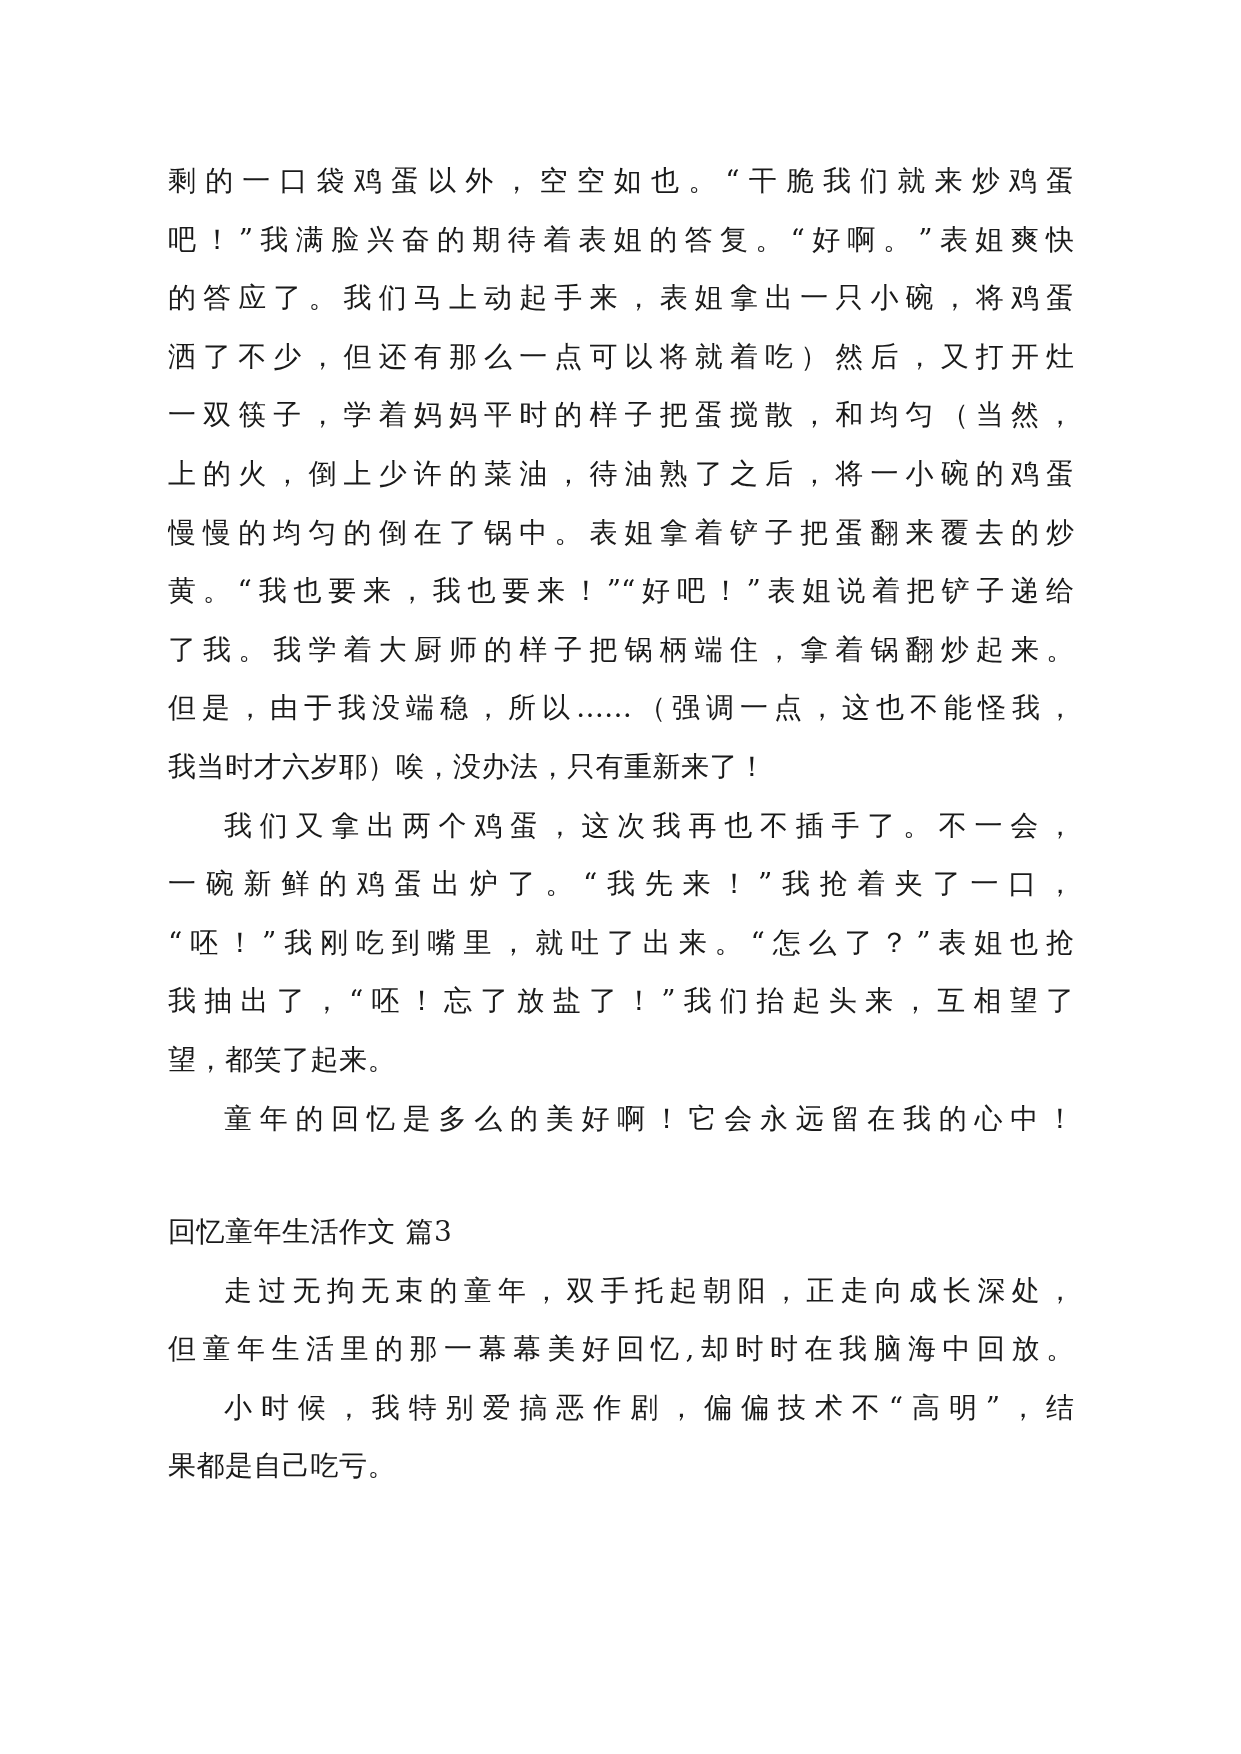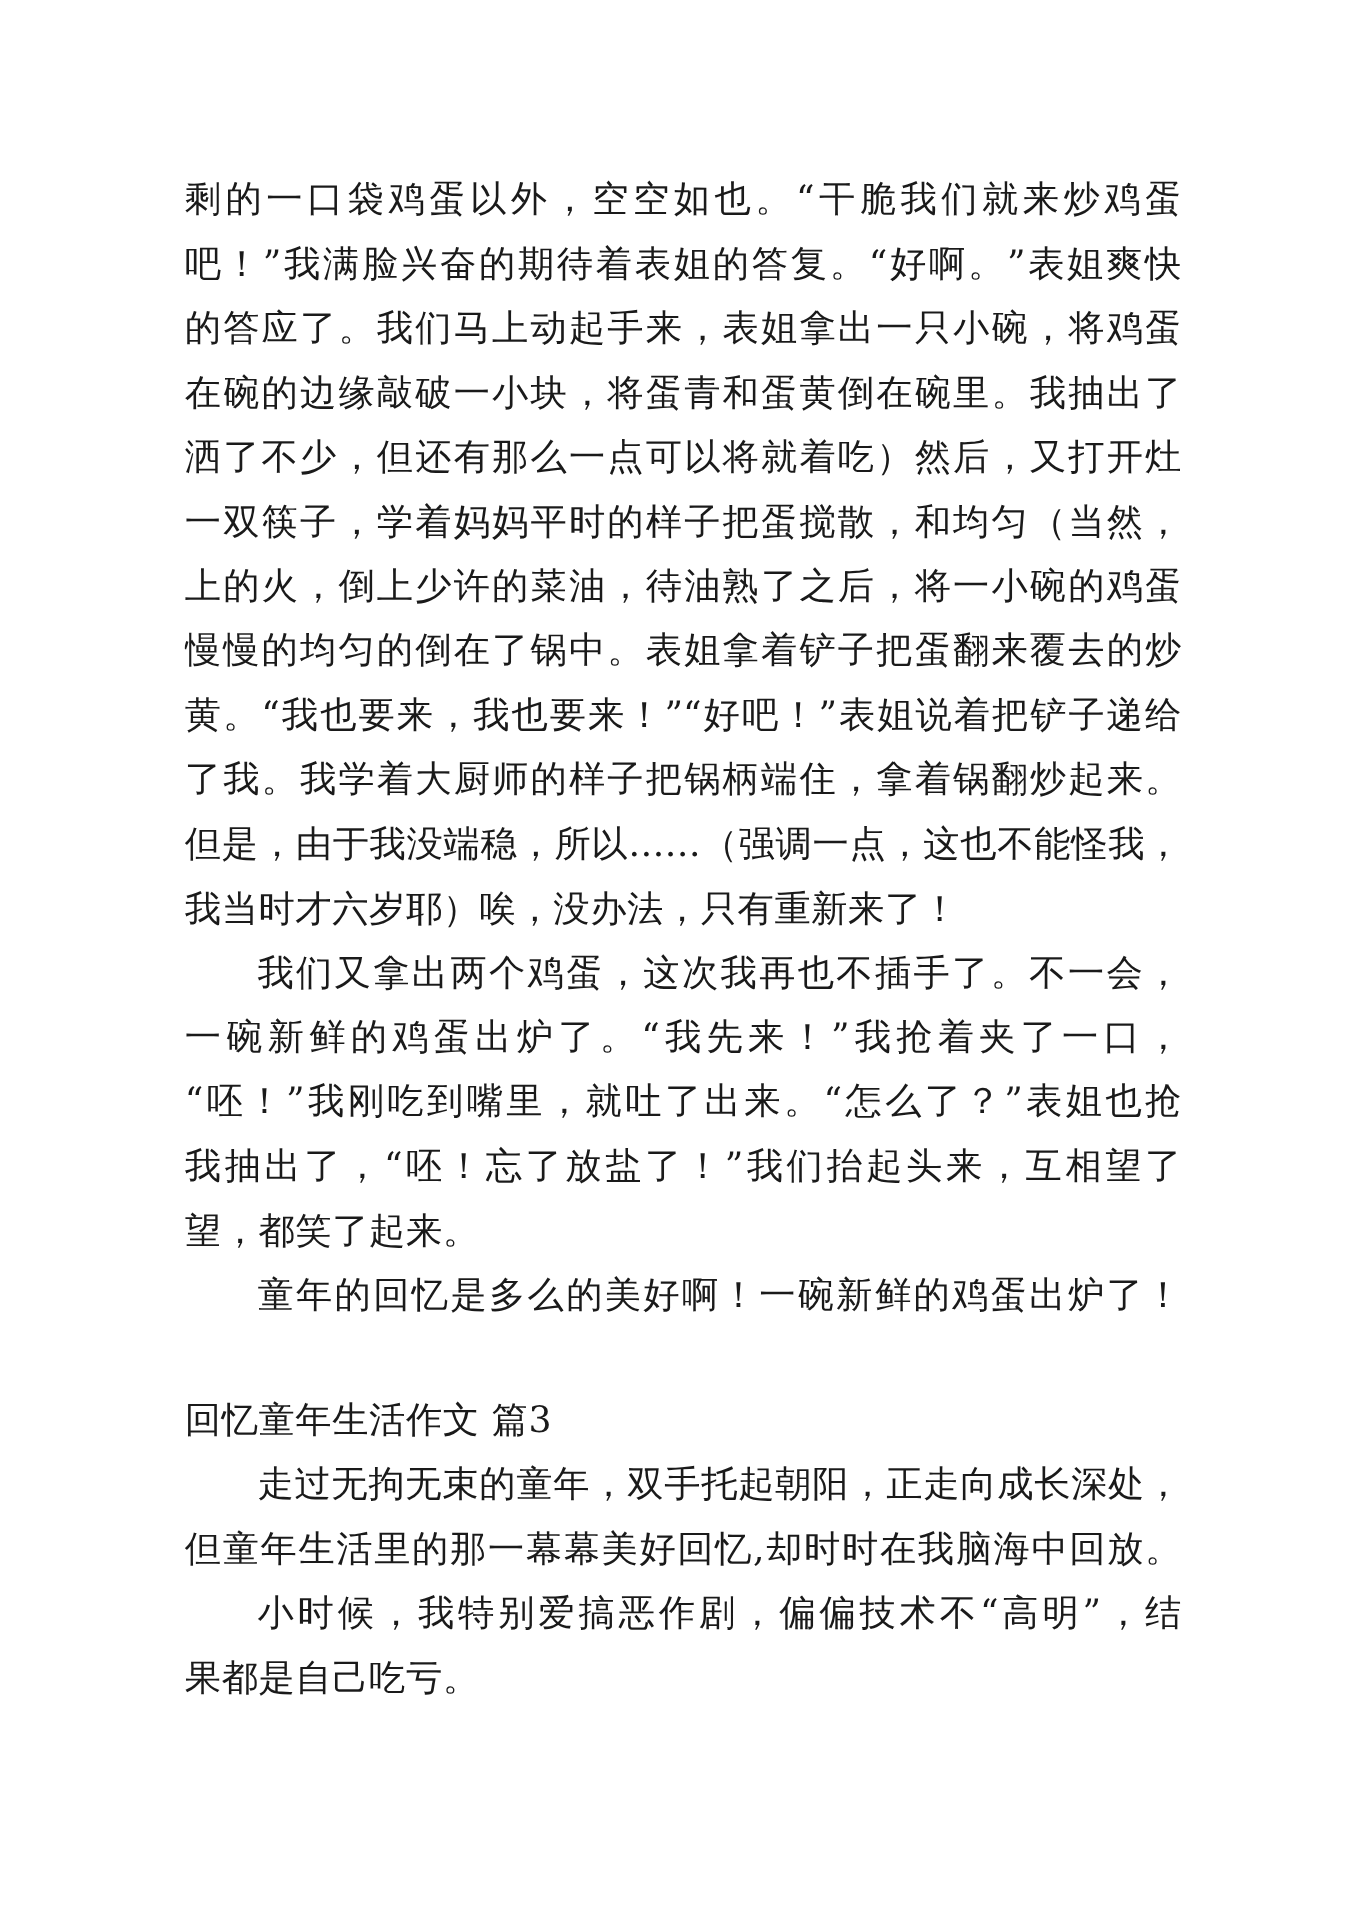--- a/index.html
+++ b/index.html
@@ -17,21 +17,21 @@
   }
   .doc {
     position: absolute;
     left: 168px;
     top: 152px;
     width: 906px;
   }
   .ln {
     height: 58.6px;
     line-height: 58.6px;
-    font-size: 33px;
+    font-size: 28px;
     letter-spacing: 0.5px;
     text-align: left;
     overflow: hidden;
   }
   .j {
     text-align: justify;
     text-align-last: justify;
     text-justify: inter-character;
     letter-spacing: 0;
   }
@@ -44,35 +44,34 @@
     text-align-last: left;
   }
 </style>
 </head>
 <body>
 
 <div class="doc">
   <div class="ln j">剩的一口袋鸡蛋以外，空空如也。“干脆我们就来炒鸡蛋</div>
   <div class="ln j">吧！”我满脸兴奋的期待着表姐的答复。“好啊。”表姐爽快</div>
   <div class="ln j">的答应了。我们马上动起手来，表姐拿出一只小碗，将鸡蛋</div>
-  <div class="ln j">在碗的边缘敲破一小块，将蛋青和蛋黄倒在碗里。我抽出了</div>
   <div class="ln j">洒了不少，但还有那么一点可以将就着吃）然后，又打开灶</div>
   <div class="ln j">一双筷子，学着妈妈平时的样子把蛋搅散，和均匀（当然，</div>
   <div class="ln j">上的火，倒上少许的菜油，待油熟了之后，将一小碗的鸡蛋</div>
   <div class="ln j">慢慢的均匀的倒在了锅中。表姐拿着铲子把蛋翻来覆去的炒</div>
   <div class="ln j">黄。“我也要来，我也要来！”“好吧！”表姐说着把铲子递给</div>
   <div class="ln j">了我。我学着大厨师的样子把锅柄端住，拿着锅翻炒起来。</div>
   <div class="ln j">但是，由于我没端稳，所以……（强调一点，这也不能怪我，</div>
   <div class="ln">我当时才六岁耶）唉，没办法，只有重新来了！</div>
   <div class="ln j ind">我们又拿出两个鸡蛋，这次我再也不插手了。不一会，</div>
   <div class="ln j">一碗新鲜的鸡蛋出炉了。“我先来！”我抢着夹了一口，</div>
   <div class="ln j">“呸！”我刚吃到嘴里，就吐了出来。“怎么了？”表姐也抢</div>
   <div class="ln j">我抽出了，“呸！忘了放盐了！”我们抬起头来，互相望了</div>
   <div class="ln">望，都笑了起来。</div>
-  <div class="ln j ind">童年的回忆是多么的美好啊！一碗新鲜的鸡蛋出炉了！</div>
+  <div class="ln j ind">童年的回忆是多么的美好啊！它会永远留在我的心中！</div>
 
   <div class="ln hd">回忆童年生活作文 篇3</div>
 
   <div class="ln j ind">走过无拘无束的童年，双手托起朝阳，正走向成长深处，</div>
   <div class="ln j">但童年生活里的那一幕幕美好回忆,却时时在我脑海中回放。</div>
   <div class="ln j ind">小时候，我特别爱搞恶作剧，偏偏技术不“高明”，结</div>
   <div class="ln">果都是自己吃亏。</div>
 </div>
 
 </body></html>

